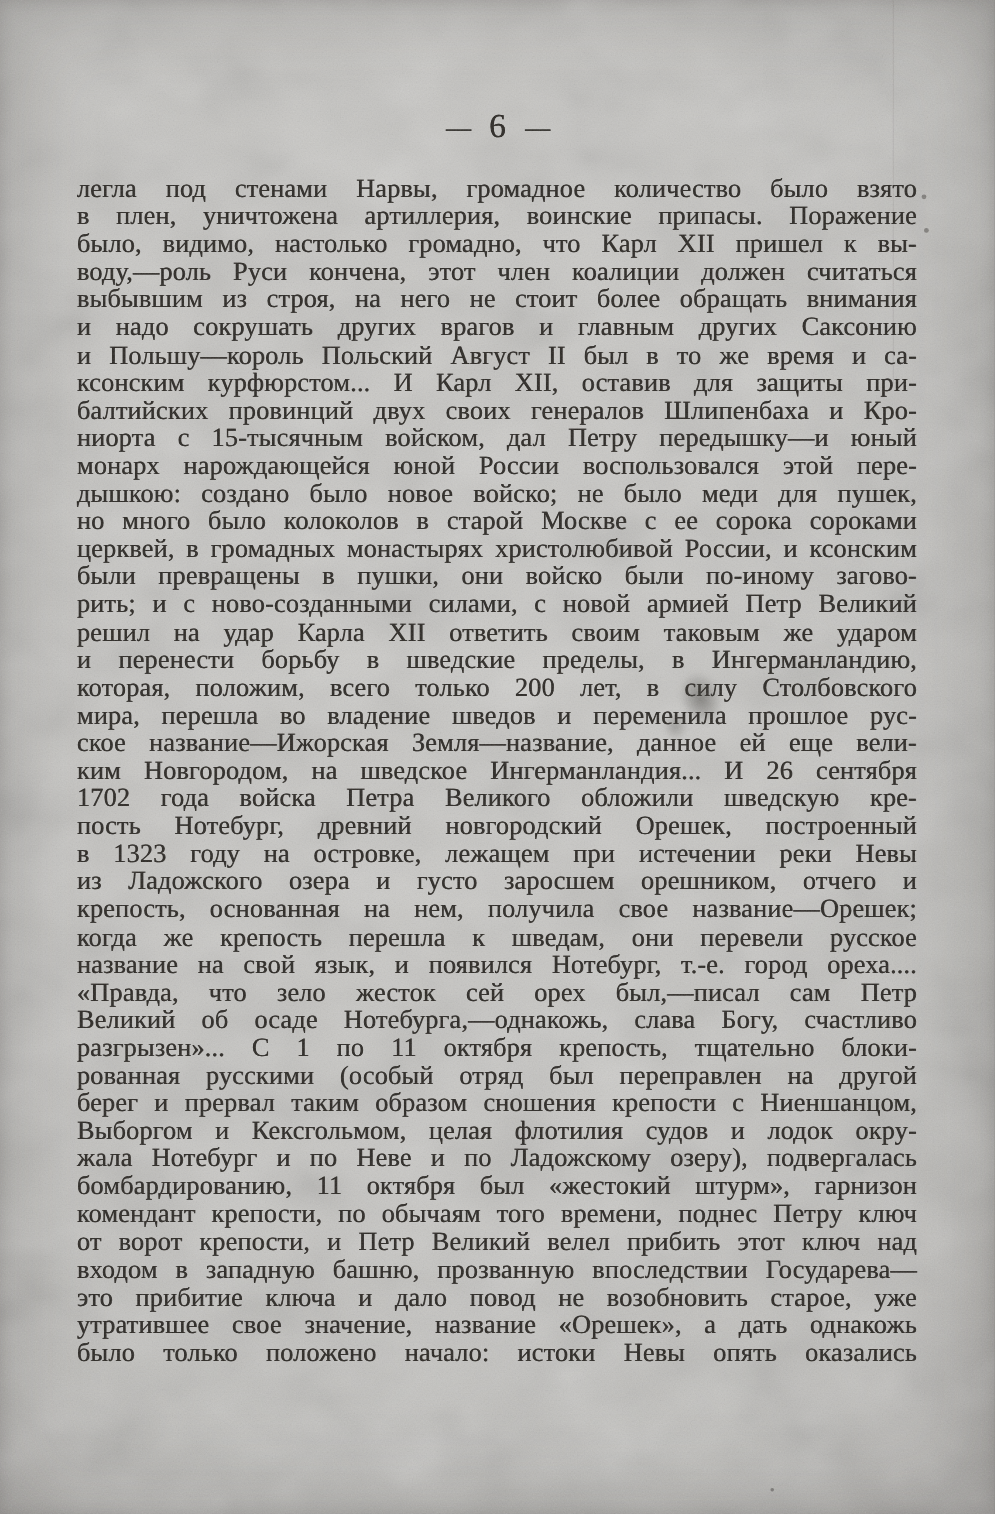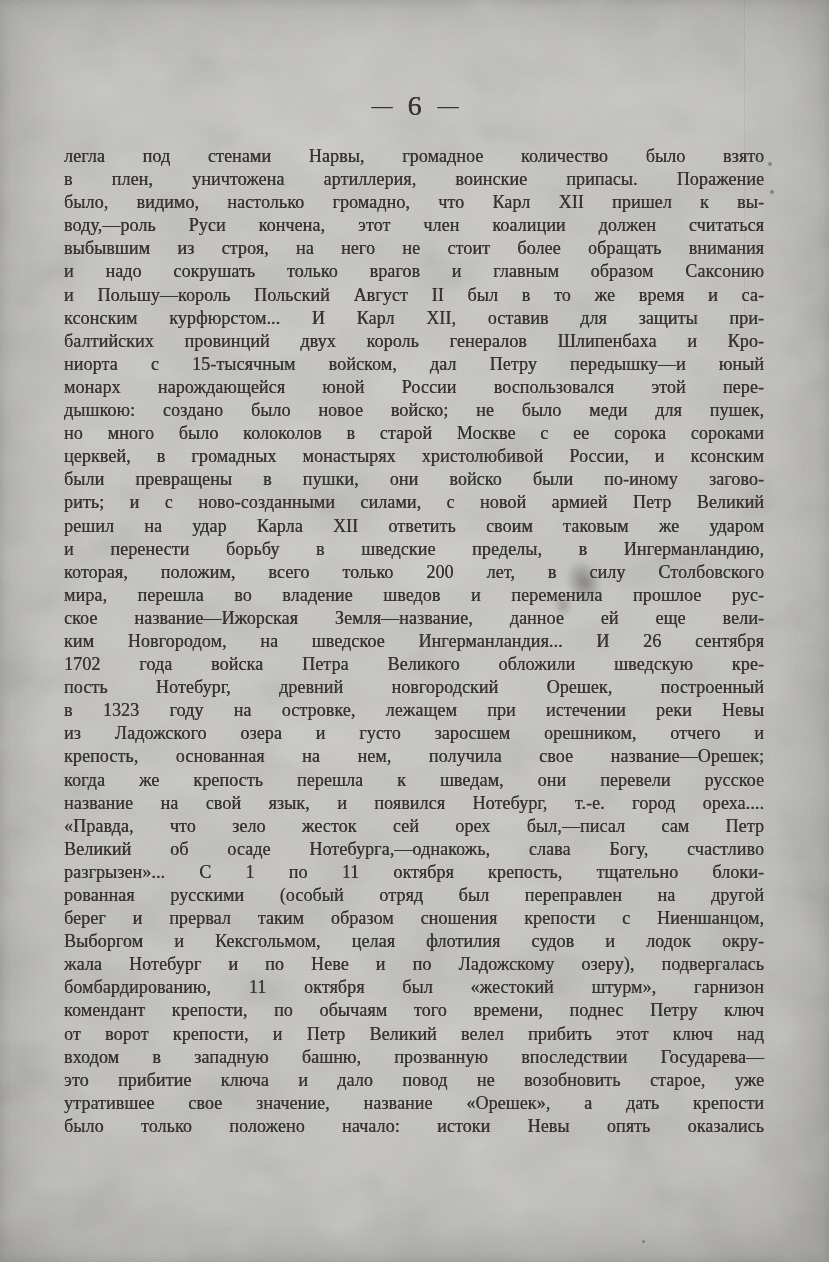--- a/index.html
+++ b/index.html
@@ -47,21 +47,21 @@
     font-size: 28px;
     line-height: 1;
     text-shadow: 0.3px 0 0 currentColor;
   }
   .body-text {
     position: absolute;
     z-index: 3;
     left: 64px;
     top: 145px;
     width: 700px;
-    font-size: 18px;
+    font-size: 22px;
     line-height: 23.1px;
     letter-spacing: 0.1px;
     word-spacing: 1px;
     text-shadow: 0.35px 0 0 rgba(43,40,36,0.85);
   }
   .line {
     text-align: justify;
     text-align-last: justify;
     white-space: normal;
     height: 23.1px;
@@ -126,24 +126,24 @@
     <span class="num">6</span>
     <span class="dash">—</span>
   </div>
 
   <div class="body-text">
     <div class="line">легла под стенами Нарвы, громадное количество было взято</div>
     <div class="line">в плен, уничтожена артиллерия, воинские припасы. Поражение</div>
     <div class="line">было, видимо, настолько громадно, что Карл XII пришел к вы-</div>
     <div class="line">воду,—роль Руси кончена, этот член коалиции должен считаться</div>
     <div class="line">выбывшим из строя, на него не стоит более обращать внимания</div>
-    <div class="line">и надо сокрушать только врагов и главным образом Саксонию</div>
+    <div class="line">и надо сокрушать других врагов и главным других Саксонию</div>
     <div class="line">и Польшу—король Польский Август II был в то же время и са-</div>
     <div class="line">ксонским курфюрстом... И Карл XII, оставив для защиты при-</div>
-    <div class="line">балтийских провинций двух король генералов Шлипенбаха и Кро-</div>
+    <div class="line">балтийских провинций двух своих генералов Шлипенбаха и Кро-</div>
     <div class="line">ниорта с 15-тысячным войском, дал Петру передышку—и юный</div>
     <div class="line">монарх нарождающейся юной России воспользовался этой пере-</div>
     <div class="line">дышкою: создано было новое войско; не было меди для пушек,</div>
     <div class="line">но много было колоколов в старой Москве с ее сорока сороками</div>
     <div class="line">церквей, в громадных монастырях христолюбивой России, и ксонским</div>
     <div class="line">были превращены в пушки, они войско были по-иному загово-</div>
     <div class="line">рить; и с ново-созданными силами, с новой армией Петр Великий</div>
     <div class="line">решил на удар Карла XII ответить своим таковым же ударом</div>
     <div class="line">и перенести борьбу в шведские пределы, в Ингерманландию,</div>
     <div class="line">которая, положим, всего только 200 лет, в силу Столбовского</div>
@@ -162,21 +162,21 @@
     <div class="line">разгрызен»... С 1 по 11 октября крепость, тщательно блоки-</div>
     <div class="line">рованная русскими (особый отряд был переправлен на другой</div>
     <div class="line">берег и прервал таким образом сношения крепости с Ниеншанцом,</div>
     <div class="line">Выборгом и Кексгольмом, целая флотилия судов и лодок окру-</div>
     <div class="line">жала Нотебург и по Неве и по Ладожскому озеру), подвергалась</div>
     <div class="line">бомбардированию, 11 октября был «жестокий штурм», гарнизон</div>
     <div class="line">комендант крепости, по обычаям того времени, поднес Петру ключ</div>
     <div class="line">от ворот крепости, и Петр Великий велел прибить этот ключ над</div>
     <div class="line">входом в западную башню, прозванную впоследствии Государева—</div>
     <div class="line">это прибитие ключа и дало повод не возобновить старое, уже</div>
-    <div class="line">утратившее свое значение, название «Орешек», а дать крепости</div>
+    <div class="line">утратившее свое значение, название «Орешек», а дать однакожь</div>
     <div class="line">было только положено начало: истоки Невы опять оказались</div>
   </div>
 
   <div class="stain stain-main"></div>
   <div class="stain stain-tail"></div>
   <div class="speck speck-1"></div>
   <div class="speck speck-2"></div>
   <div class="speck speck-3"></div>
 
   <svg class="texture-layer grain" width="829" height="1262" xmlns="http://www.w3.org/2000/svg">

